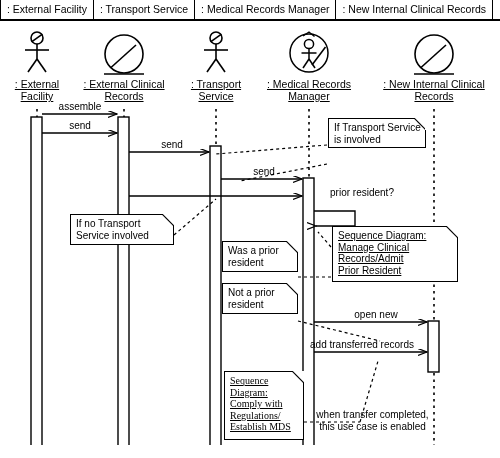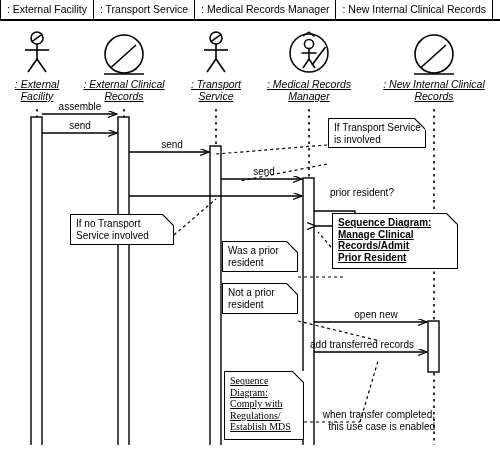--- a/index.html
+++ b/index.html
@@ -40,21 +40,21 @@
   
   #canvas{ position:absolute; left:0; top:21px; width:500px; height:437px; }
   .lifeline-name{
     position:absolute;
     font-size:10.5px;
     color:#000;
     text-align:center;
     line-height:12px;
     transform:translateX(-50%);
   }
-  .lifeline-name span{ text-decoration:underline;font-style:italic; }
+  .lifeline-name span{ text-decoration:underline; }
 
   .note{
     position:absolute;
     box-sizing:border-box;
     background:#fff;
     border:1px solid #000;
     font-size:10px;
     line-height:11.5px;
     color:#000;
     padding:3px 4px 14px 5px;
@@ -64,21 +64,21 @@
     right:-1px; top:-1px;
     width:12px; height:12px;
     overflow:hidden;
   }
   .note u{ text-decoration:underline; }
   .plainnote{
     position:absolute;
     font-size:10px;
     line-height:12px;
     color:#000;
-    text-align:right;
+    text-align:center;
   }
   .msg{
     position:absolute;
     font-size:10px;
     color:#000;
     white-space:nowrap;
     transform:translateX(-50%);
   }
 </style>
 </head>
@@ -234,21 +234,21 @@
 
   <div class="note" style="left:70px; top:214px; width:104px; height:31px;">
     <svg class="foldline" viewBox="0 0 12 12">
       <path d="M0,0 L12,12 L12,0 Z" fill="#fff" stroke="none"></path>
       <path d="M0,0 L12,12" stroke="#000" stroke-width="1.2" fill="none"></path>
     </svg>
     <div>If no Transport</div>
     <div>Service involved</div>
   </div>
 
-  <div class="note" style="left:332px; top:213px; width:126px; height:56px;font-weight:bold;">
+  <div class="note" style="left:332px; top:226px; width:126px; height:56px;">
     <svg class="foldline" viewBox="0 0 12 12">
       <path d="M0,0 L12,12 L12,0 Z" fill="#fff" stroke="none"></path>
       <path d="M0,0 L12,12" stroke="#000" stroke-width="1.2" fill="none"></path>
     </svg>
     <div><u>Sequence Diagram:</u></div>
     <div><u>Manage Clinical</u></div>
     <div><u>Records/Admit</u></div>
     <div><u>Prior Resident</u></div>
   </div>
 

